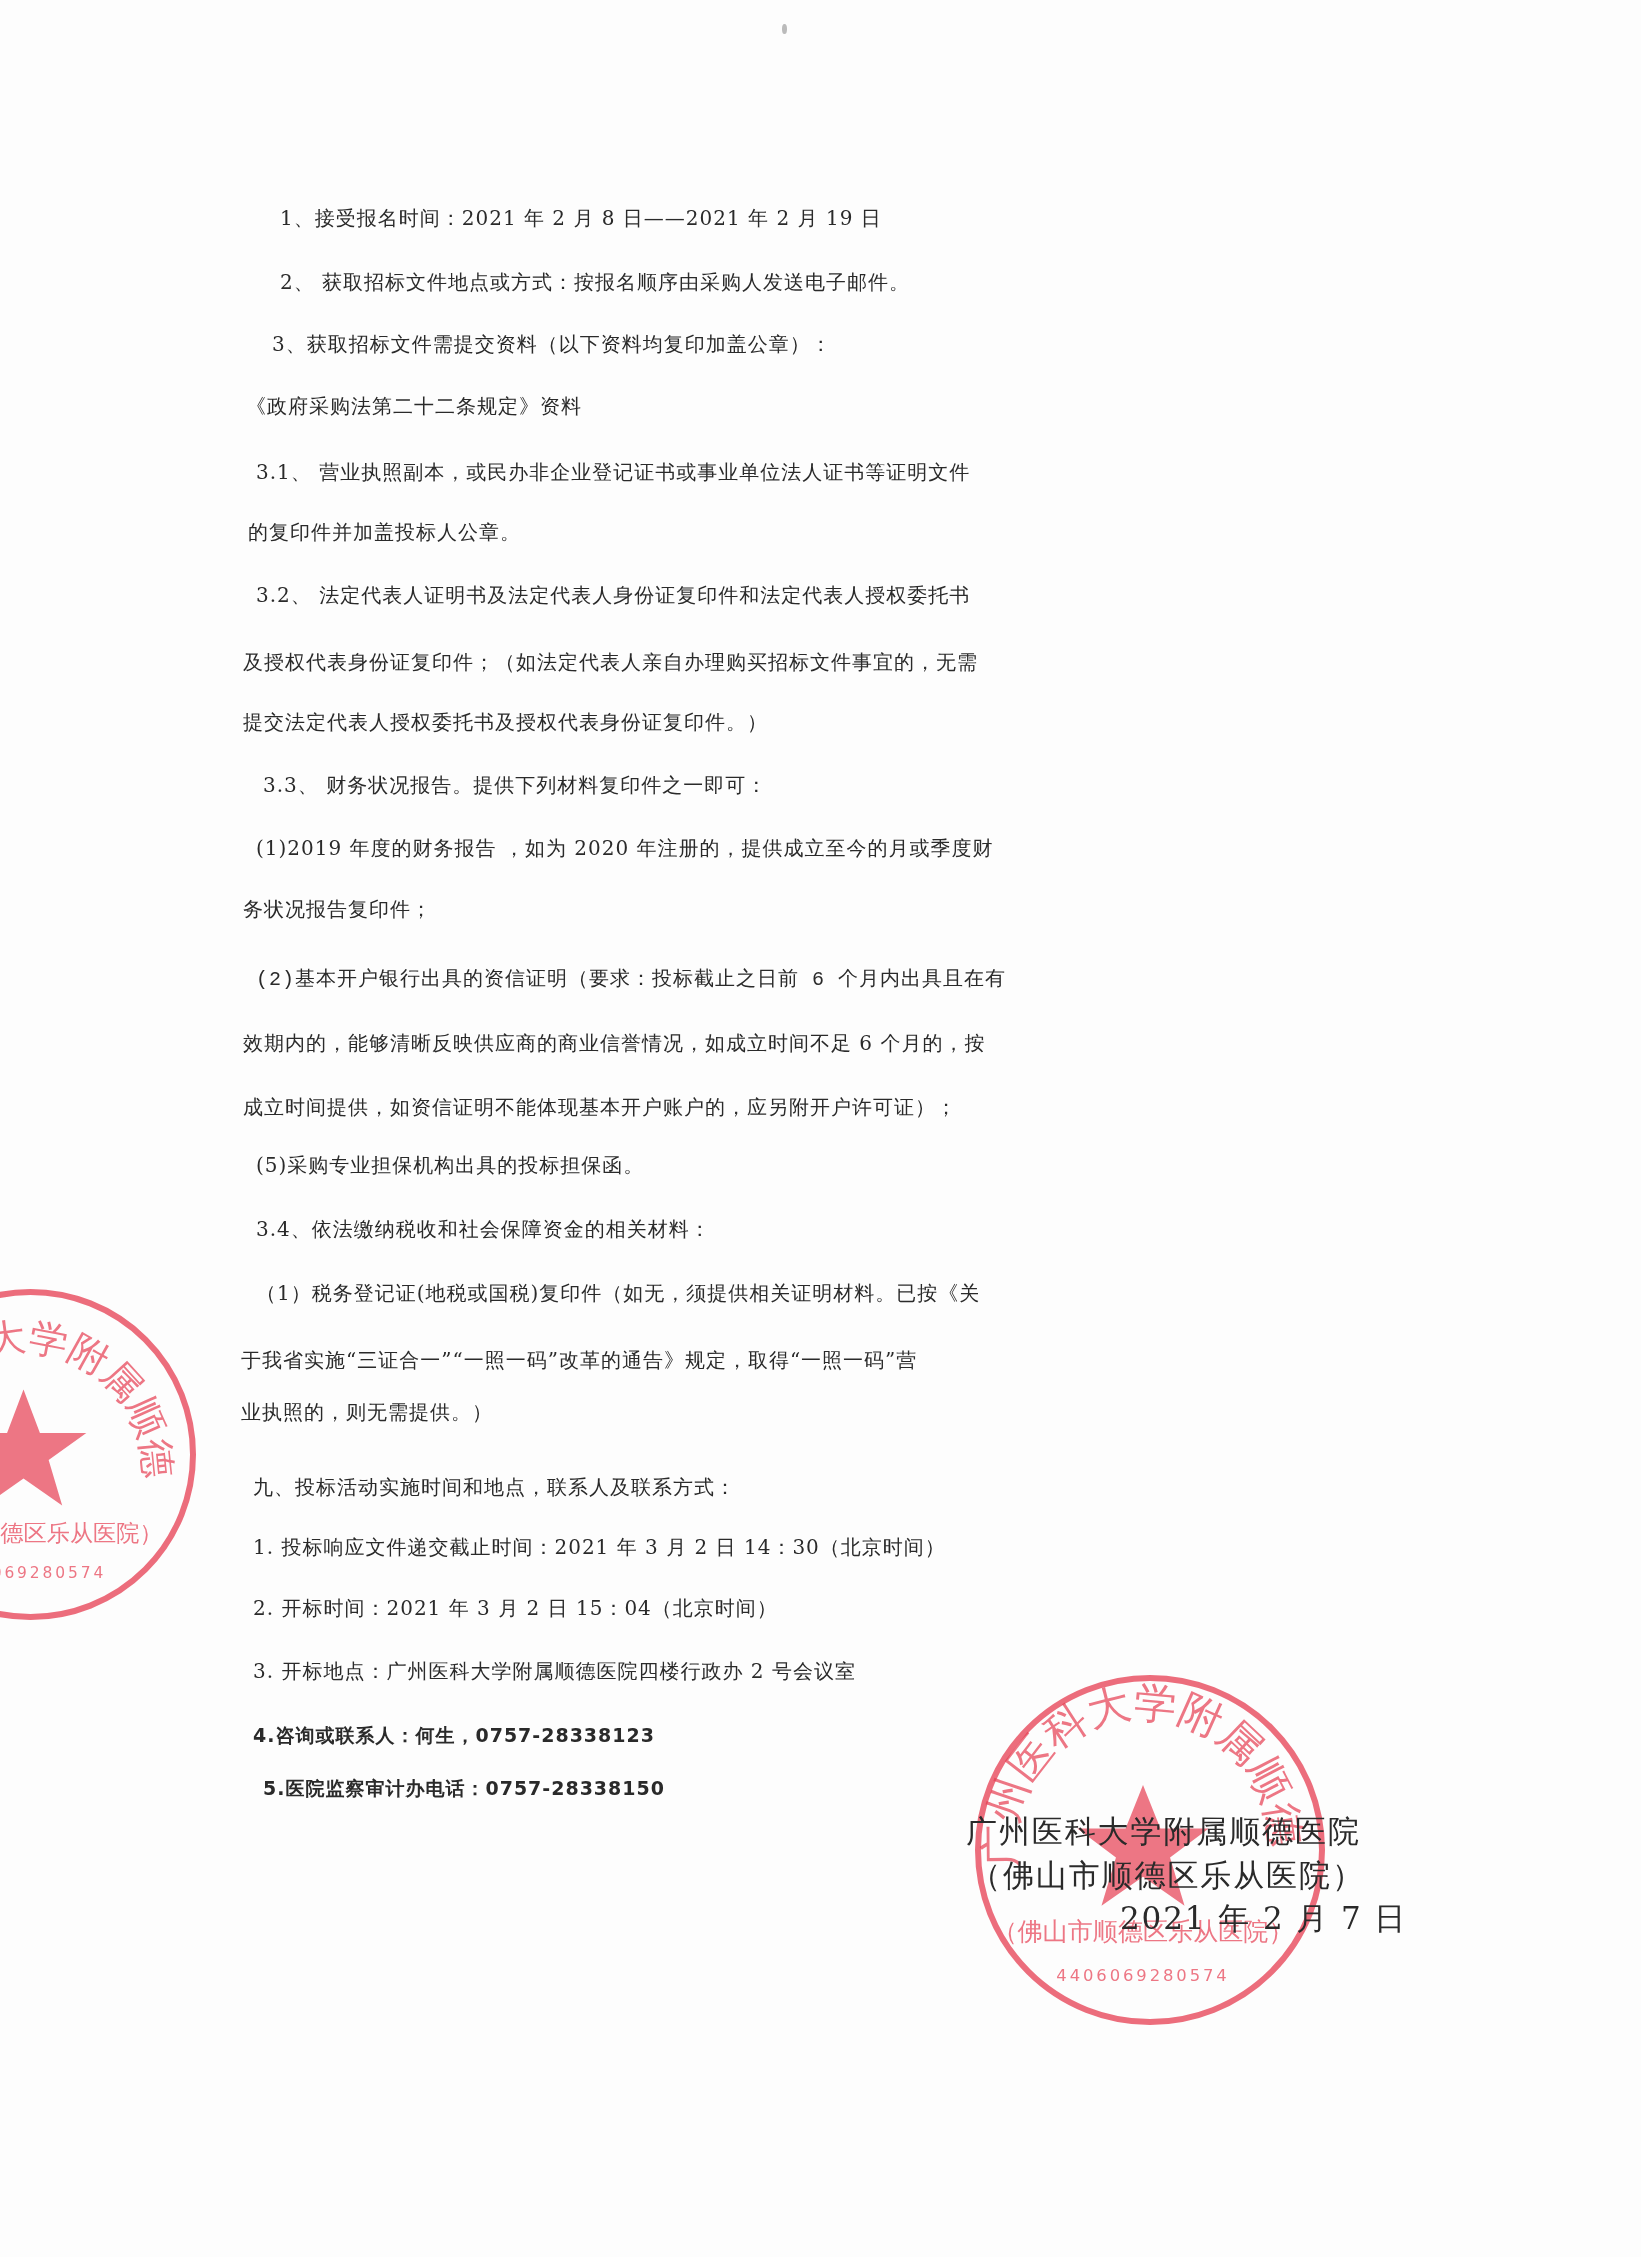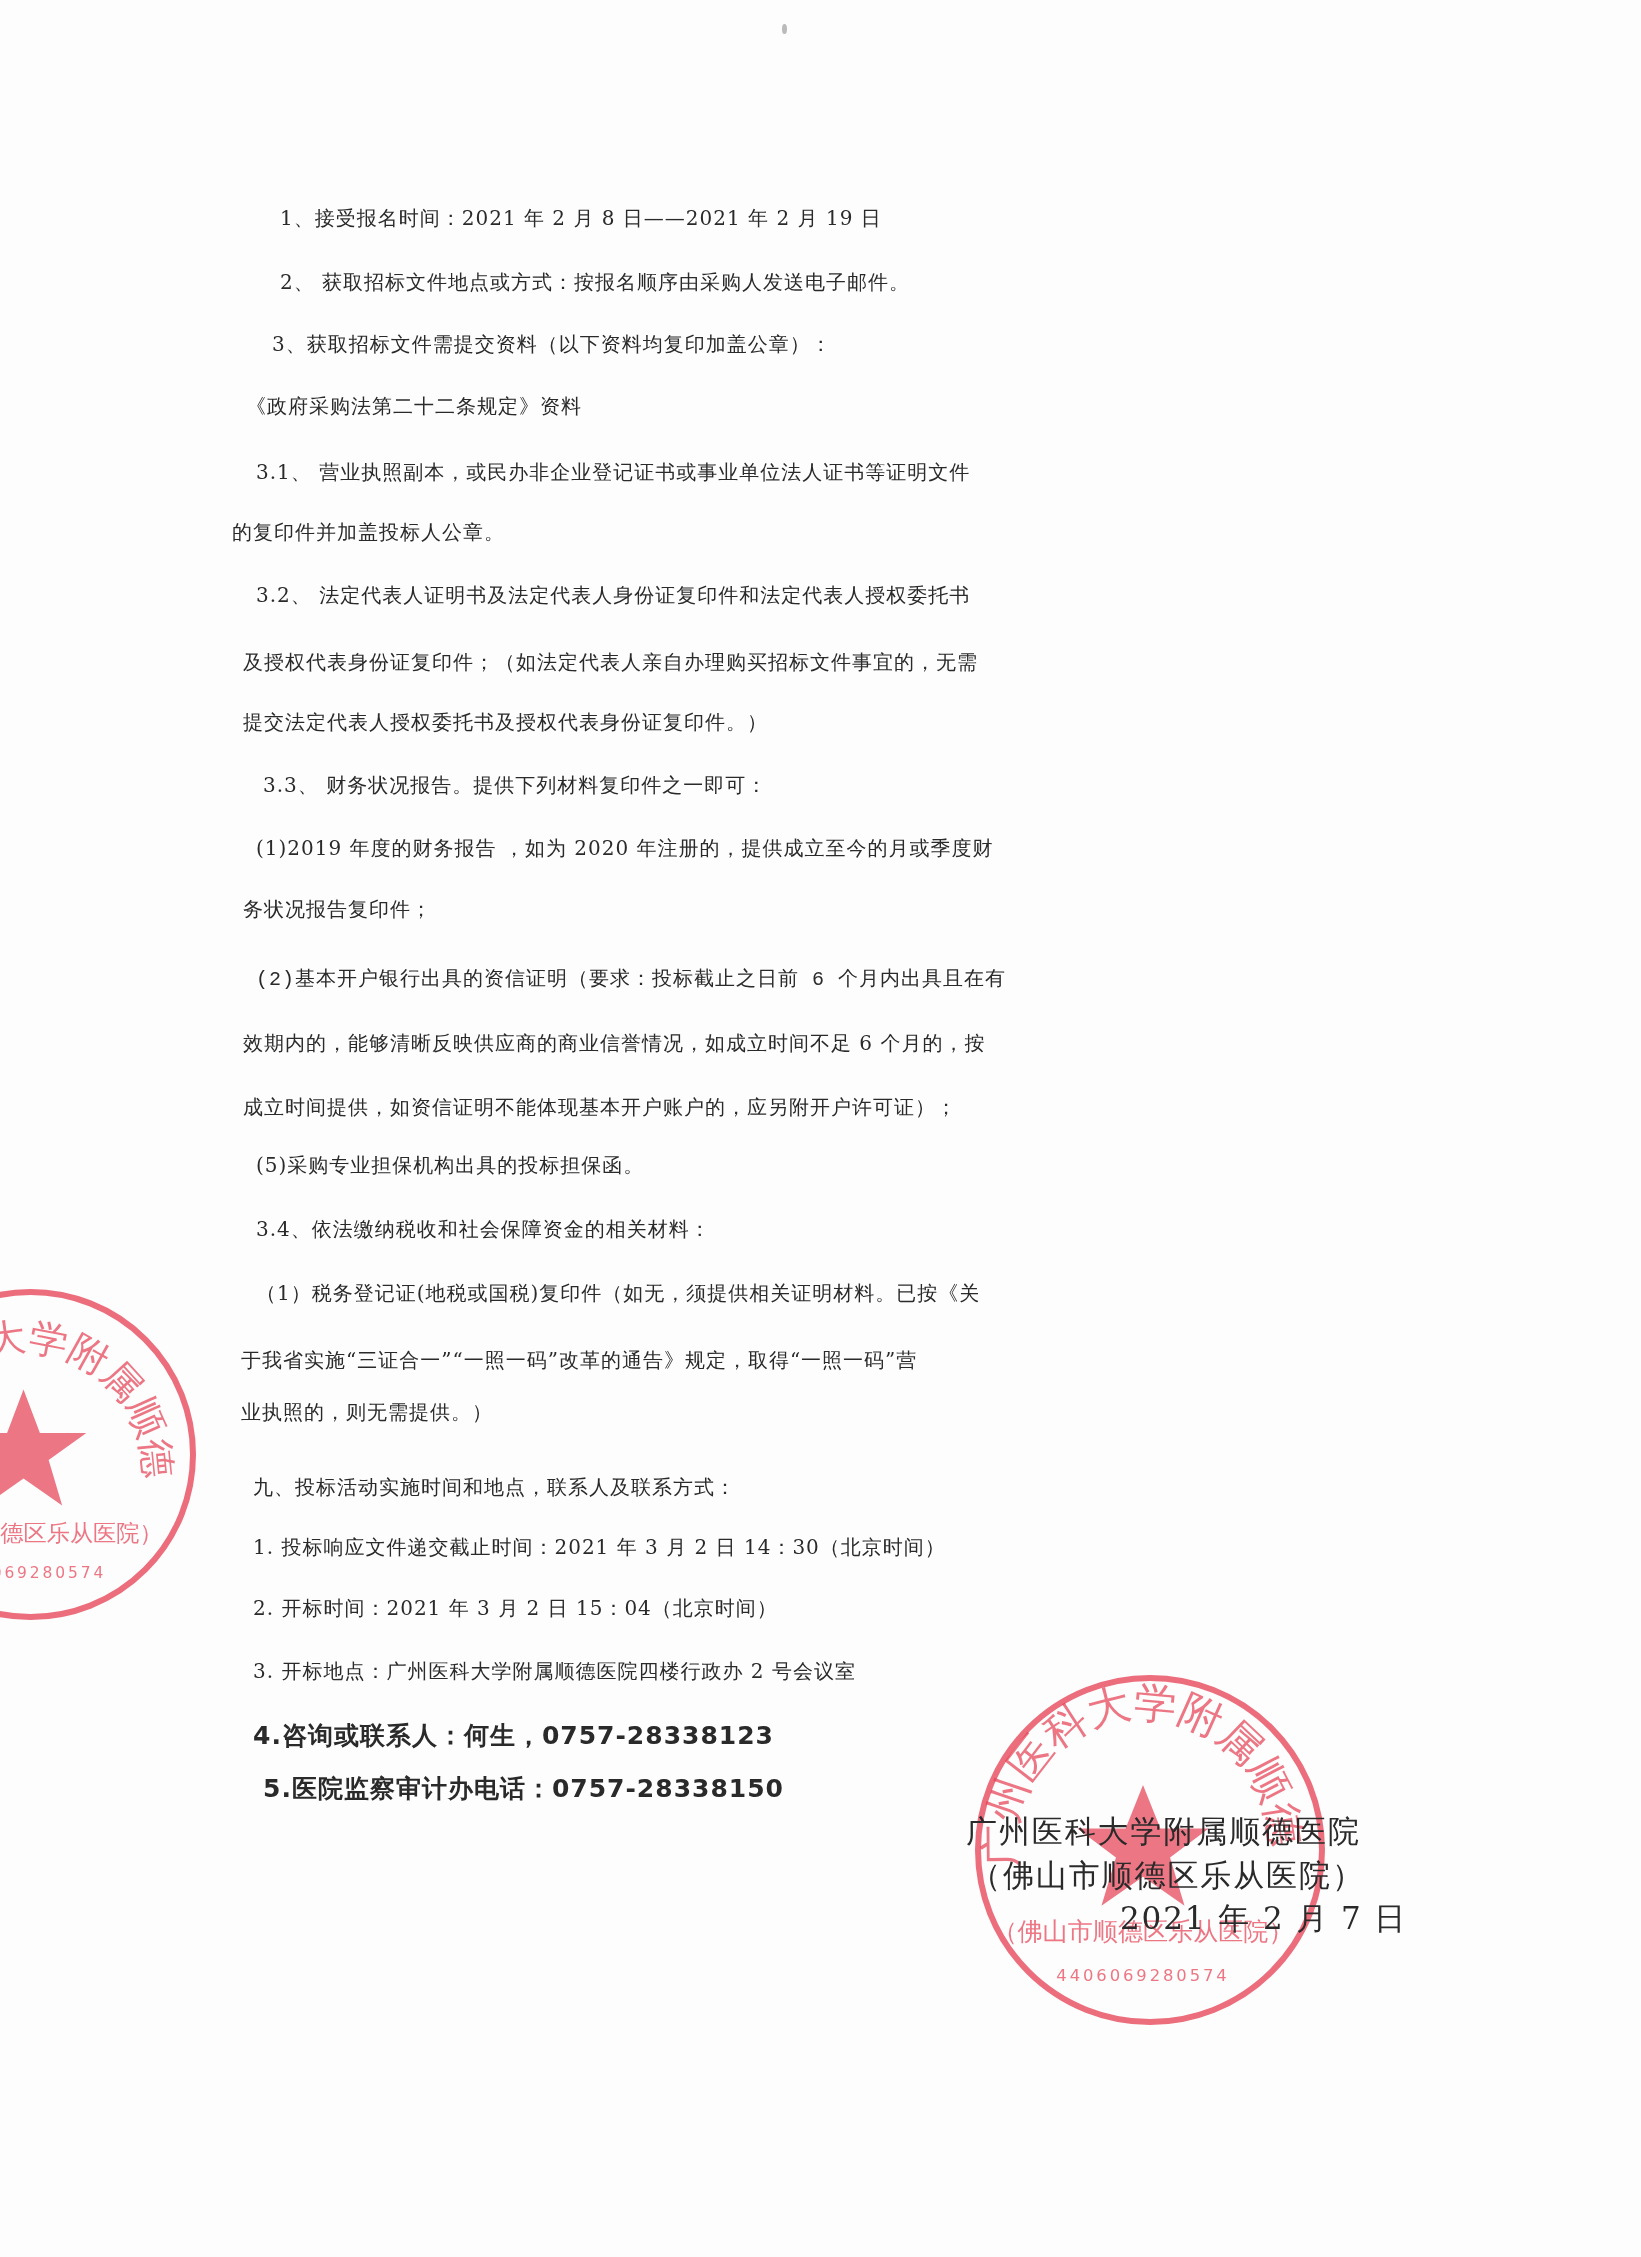--- a/index.html
+++ b/index.html
@@ -1,33 +1,33 @@
 <!DOCTYPE html>
 <html><head>
 <meta charset="utf-8">
 <style>
   html, body { margin:0; padding:0; }
   body { width:1641px; height:2257px; background:#fdfdfd; position:relative; overflow:hidden;
          font-family:"DejaVu Serif","Liberation Serif",serif; color:#2a2a2a; }
   .line { position:absolute; font-size:20px; line-height:39px; white-space:nowrap; letter-spacing:1px; }
-  .bold { font-family:"DejaVu Sans","Liberation Sans",sans-serif; font-weight:bold; font-size:25px; }
+  .bold { font-family:"DejaVu Sans","Liberation Sans",sans-serif; font-weight:bold; font-size:19px; }
   .sig { position:absolute; font-size:31px; line-height:39px; white-space:nowrap; letter-spacing:1.9px; }
   .stamp { position:absolute; border-radius:50%; border:6.8px solid rgba(230,60,80,0.75); }
   .speck { position:absolute; background:#bbb; border-radius:50%; }
 </style>
 </head>
 <body>
 
 <div id="page">
     <div class="line" style="left: 280px; top: 199px;">1、接受报名时间：2021 年 2 月 8 日——2021 年 2 月 19 日</div>
     <div class="line" style="left: 280px; top: 263px;">2、  获取招标文件地点或方式：按报名顺序由采购人发送电子邮件。</div>
     <div class="line" style="left: 272px; top: 325px;">3、获取招标文件需提交资料（以下资料均复印加盖公章）：</div>
     <div class="line" style="left: 246px; top: 387px;">《政府采购法第二十二条规定》资料</div>
     <div class="line" style="left: 256px; top: 453px;">3.1、  营业执照副本，或民办非企业登记证书或事业单位法人证书等证明文件</div>
-    <div class="line" style="left: 232px; top: 513px;">的复印件并加盖投标人公章。</div>
+    <div class="line" style="left: 248px; top: 513px;">的复印件并加盖投标人公章。</div>
     <div class="line" style="left: 256px; top: 576px;">3.2、  法定代表人证明书及法定代表人身份证复印件和法定代表人授权委托书</div>
     <div class="line" style="left: 243px; top: 643px;">及授权代表身份证复印件；（如法定代表人亲自办理购买招标文件事宜的，无需</div>
     <div class="line" style="left: 243px; top: 703px;">提交法定代表人授权委托书及授权代表身份证复印件。）</div>
     <div class="line" style="left: 263px; top: 766px;">3.3、  财务状况报告。提供下列材料复印件之一即可：</div>
     <div class="line" style="left: 256px; top: 829px;">(1)2019 年度的财务报告 ，如为 2020 年注册的，提供成立至今的月或季度财</div>
     <div class="line" style="left: 243px; top: 890px;">务状况报告复印件；</div>
     <div class="line" style="left: 256px; top: 960px; font-family: Liberation Mono, monospace;">(2)基本开户银行出具的资信证明（要求：投标截止之日前 6 个月内出具且在有</div>
     <div class="line" style="left: 243px; top: 1024px;">效期内的，能够清晰反映供应商的商业信誉情况，如成立时间不足 6 个月的，按</div>
     <div class="line" style="left: 243px; top: 1088px;">成立时间提供，如资信证明不能体现基本开户账户的，应另附开户许可证）；</div>
     <div class="line" style="left: 256px; top: 1146px;">(5)采购专业担保机构出具的投标担保函。</div>

